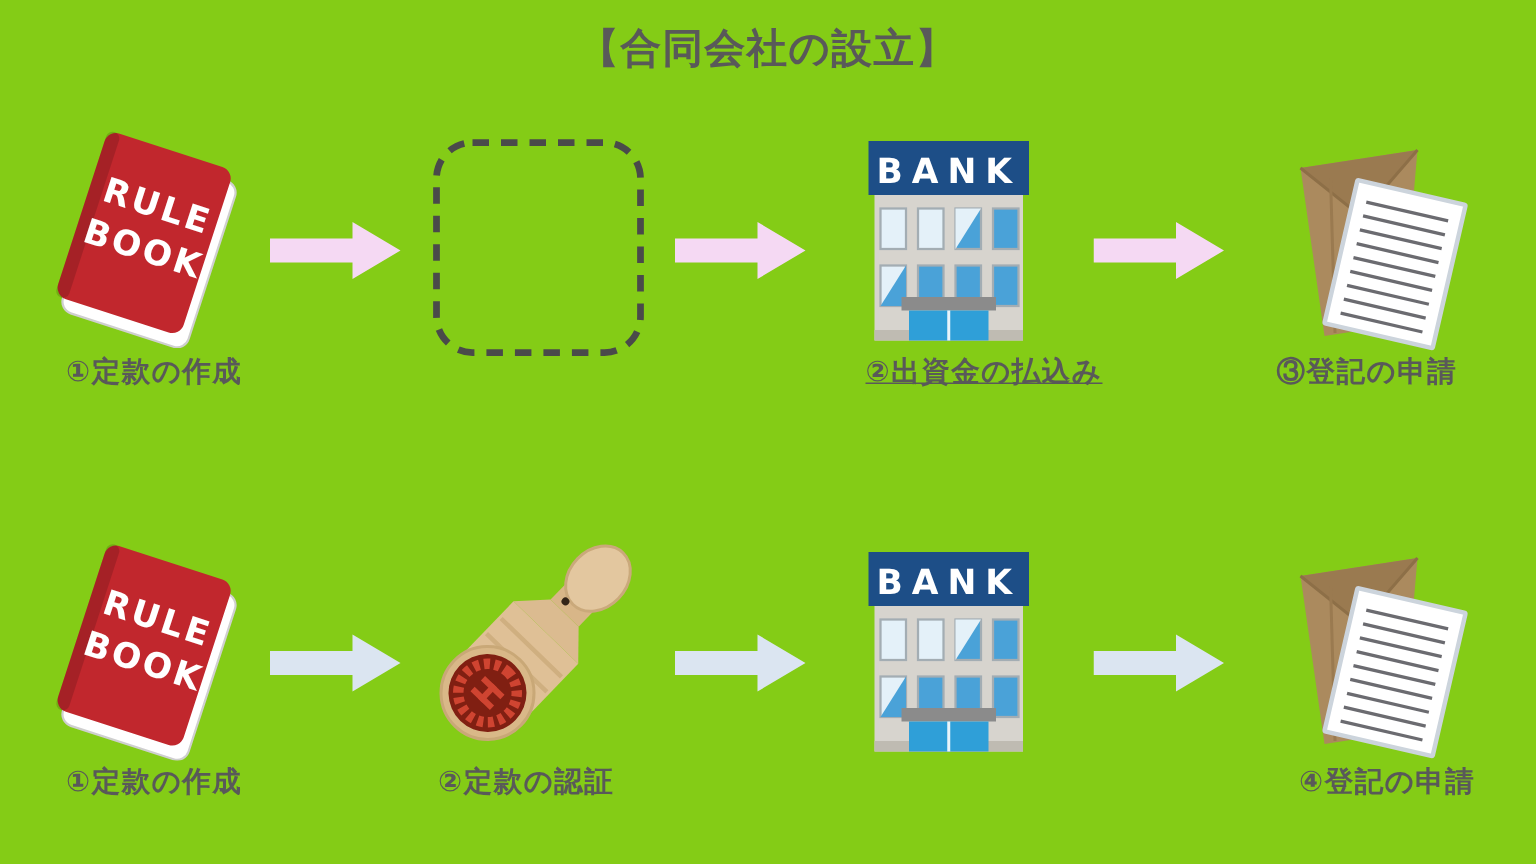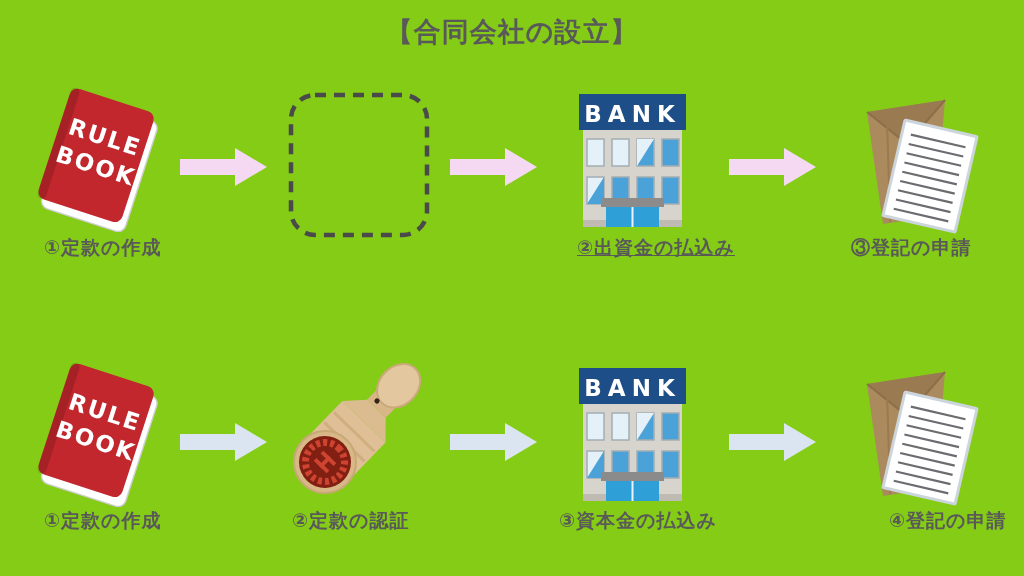--- a/index.html
+++ b/index.html
@@ -178,16 +178,15 @@
           <line x1="9" y1="60.5" x2="65" y2="60.5"></line>
         <line x1="9" y1="70" x2="65" y2="70"></line>
           <line x1="9" y1="79.5" x2="65" y2="79.5"></line>
         <line x1="9" y1="89" x2="65" y2="89"></line>
       </g>
     </g>
   </svg>
 
   <div class="label" style="left:28px;top:508px;">①定款の作成</div>
   <div class="label" style="left:276px;top:508px;">②定款の認証</div>
-  <div class="label" style="left:543px;top:508px;">③資本金の払込み</div>
-  <div class="label" style="left:873px;top:508px;">④登記の申請</div>
+  <div class="label" style="left:850px;top:508px;">④登記の申請</div>
 
 </div>
 
 </body></html>

